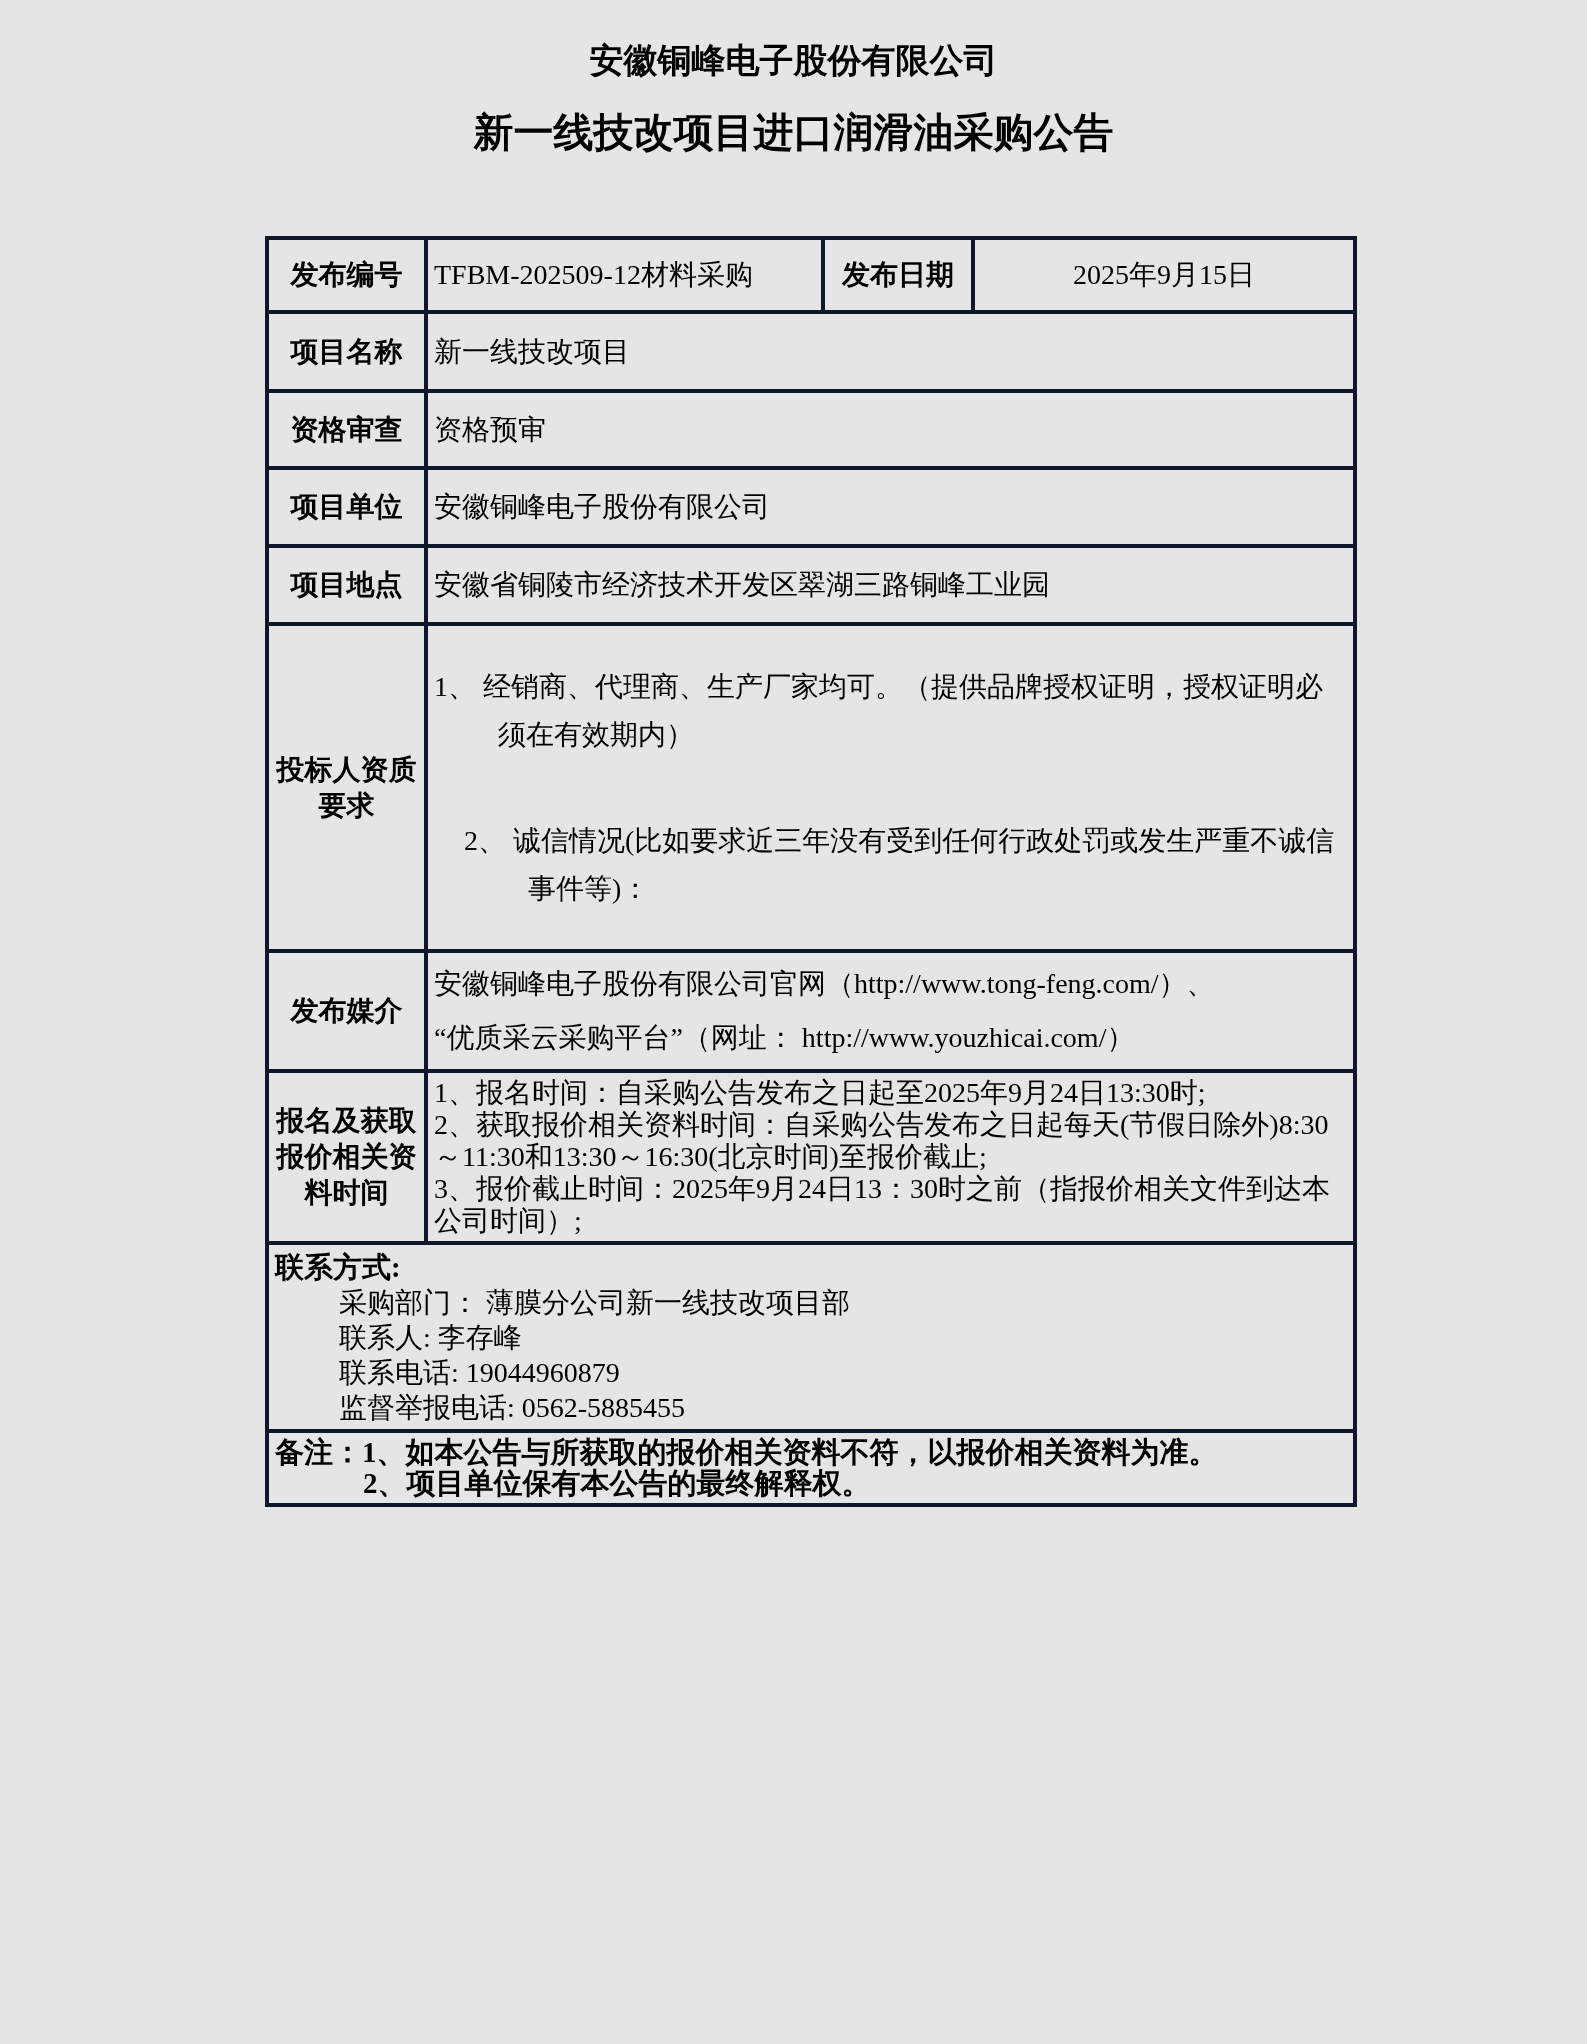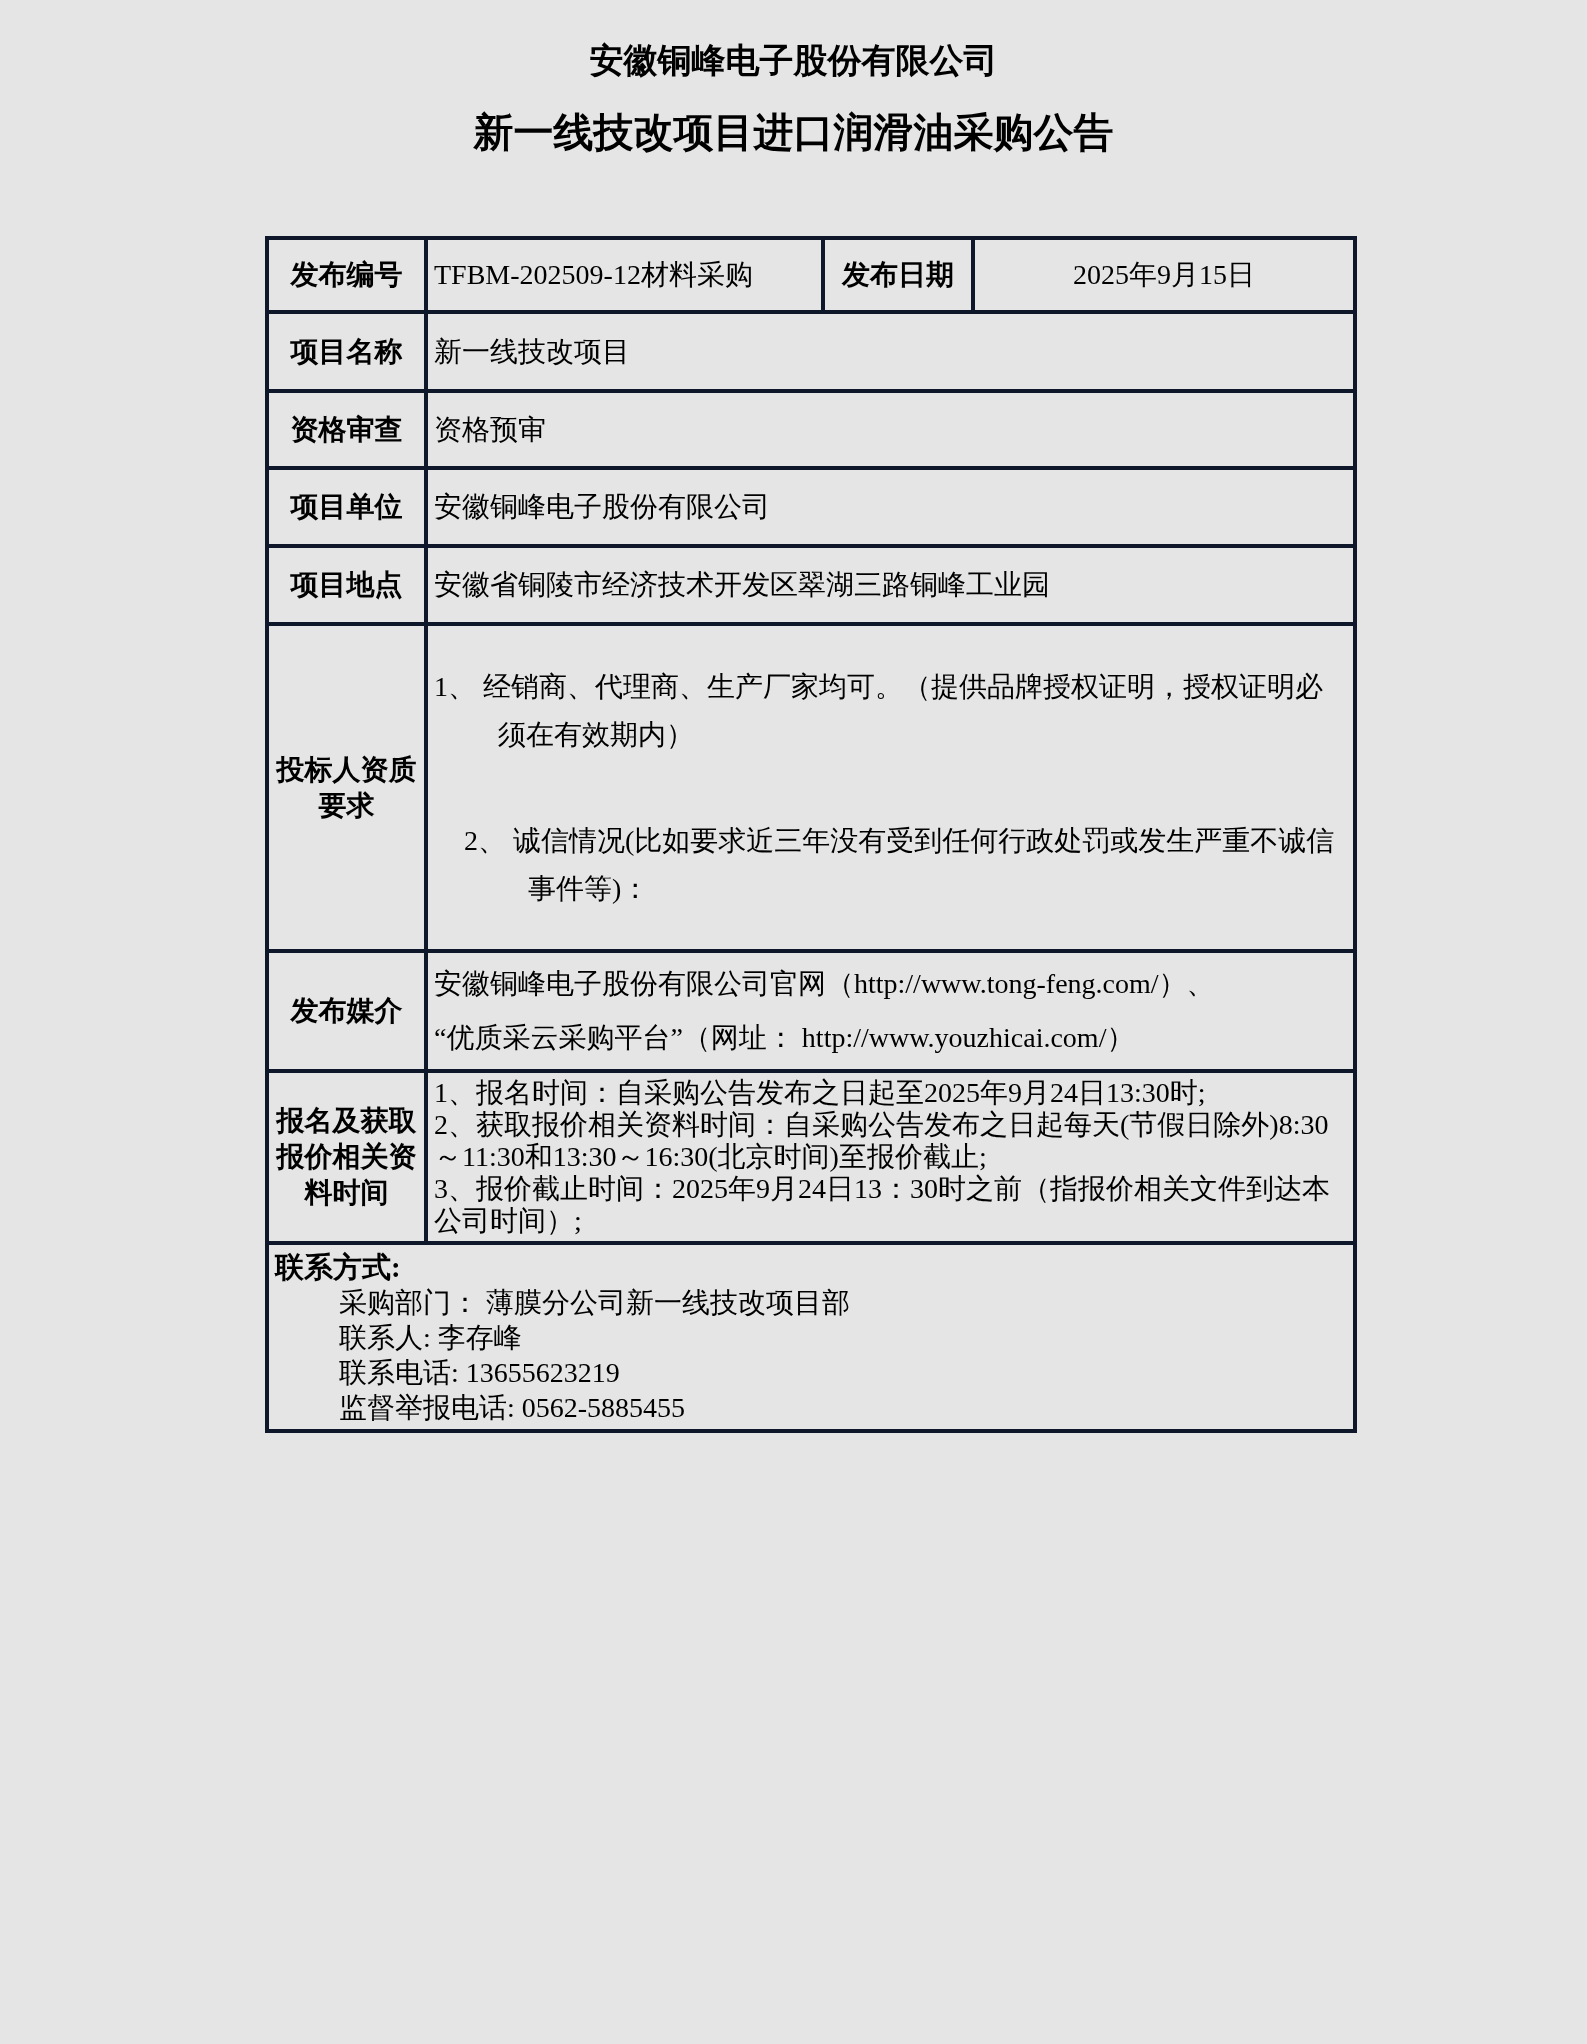--- a/index.html
+++ b/index.html
@@ -137,21 +137,27 @@
         <div class="sched-line">2、获取报价相关资料时间：自采购公告发布之日起每天(节假日除外)8:30～11:30和13:30～16:30(北京时间)至报价截止;</div>
         <div class="sched-line">3、报价截止时间：2025年9月24日13：30时之前（指报价相关文件到达本公司时间）;</div>
       </td>
     </tr>
 
     <tr style="height:179px">
       <td class="contact-cell" colspan="4">
         <div class="contact-heading">联系方式:</div>
         <div class="contact-line">采购部门： 薄膜分公司新一线技改项目部</div>
         <div class="contact-line">联系人: 李存峰</div>
-        <div class="contact-line">联系电话: 13655623219</div>
+        <div class="contact-line">联系电话: 19044960879</div>
         <div class="contact-line">监督举报电话: 0562-5885455</div>
       </td>
     </tr>
 
+    <tr style="height:65px">
+      <td class="remark-cell" colspan="4">
+        <div class="remark-line">备注：1、如本公告与所获取的报价相关资料不符，以报价相关资料为准。</div>
+        <div class="remark-line second">2、项目单位保有本公告的最终解释权。</div>
+      </td>
+    </tr>
 
   </tbody>
     </table>
 </div>
 
 </body></html>

